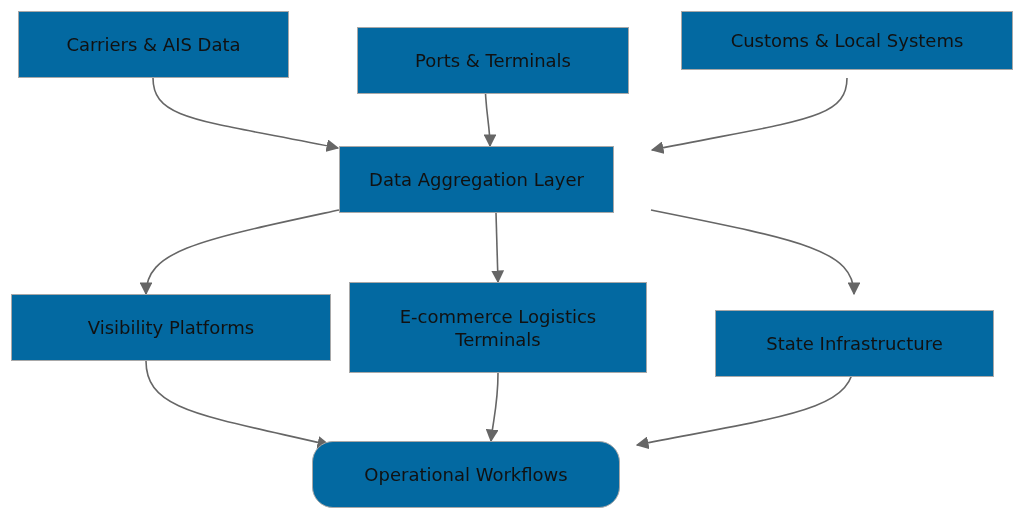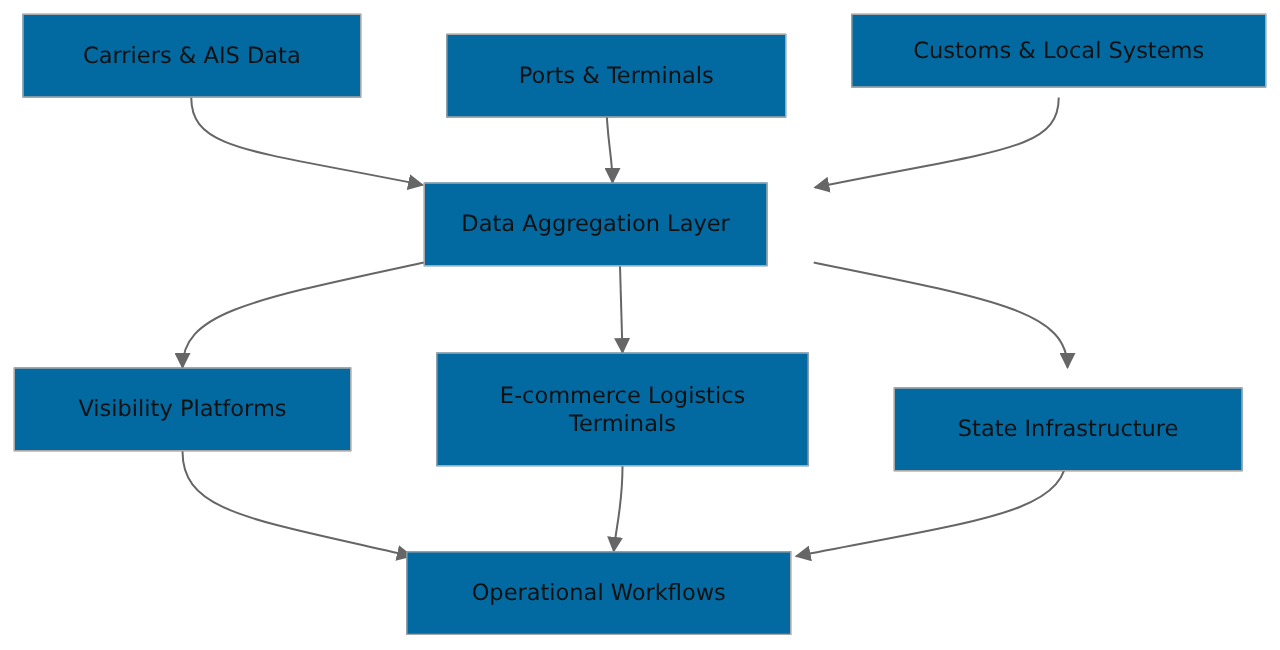--- a/index.html
+++ b/index.html
@@ -37,24 +37,24 @@
   </div>
 <div class="node" style="left:357px;top:27px;width:272px;height:67px;">
     <span>Ports &amp; Terminals</span>
   </div>
 <div class="node" style="left:681px;top:11px;width:332px;height:59px;">
     <span>Customs &amp; Local Systems</span>
   </div>
 <div class="node" style="left:339px;top:146px;width:275px;height:67px;">
     <span>Data Aggregation Layer</span>
   </div>
-<div class="node" style="left:11px;top:294px;width:270px;height:67px;">
+<div class="node" style="left:11px;top:294px;width:320px;height:67px;">
     <span>Visibility Platforms</span>
   </div>
 <div class="node" style="left:349px;top:282px;width:298px;height:91px;padding:0 40px;">
     <span>E-commerce Logistics Terminals</span>
   </div>
 <div class="node" style="left:715px;top:294px;width:279px;height:67px;margin-top:16px;">
     <span>State Infrastructure</span>
   </div>
-<div class="node" style="left:325px;top:441px;width:308px;height:67px;">
+<div class="node" style="left:312px;top:441px;width:308px;height:67px;border-radius:21px;">
     <span>Operational Workflows</span>
   </div>
 
 </body></html>

